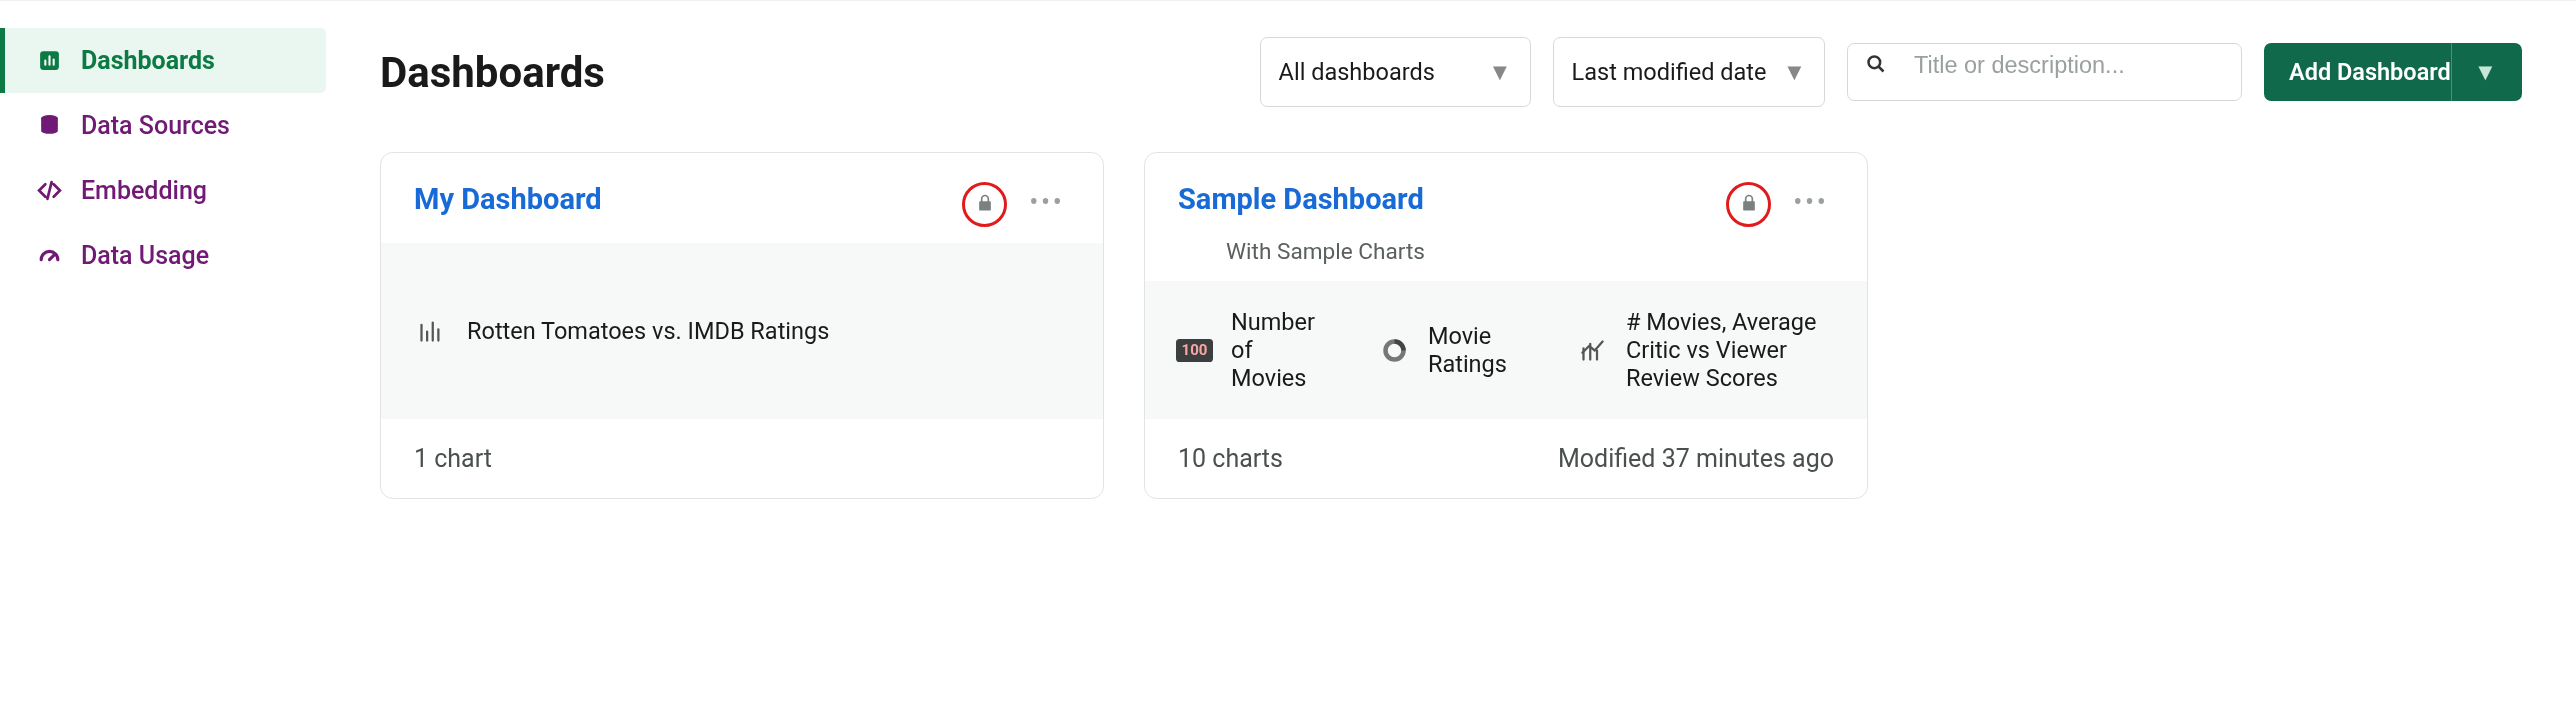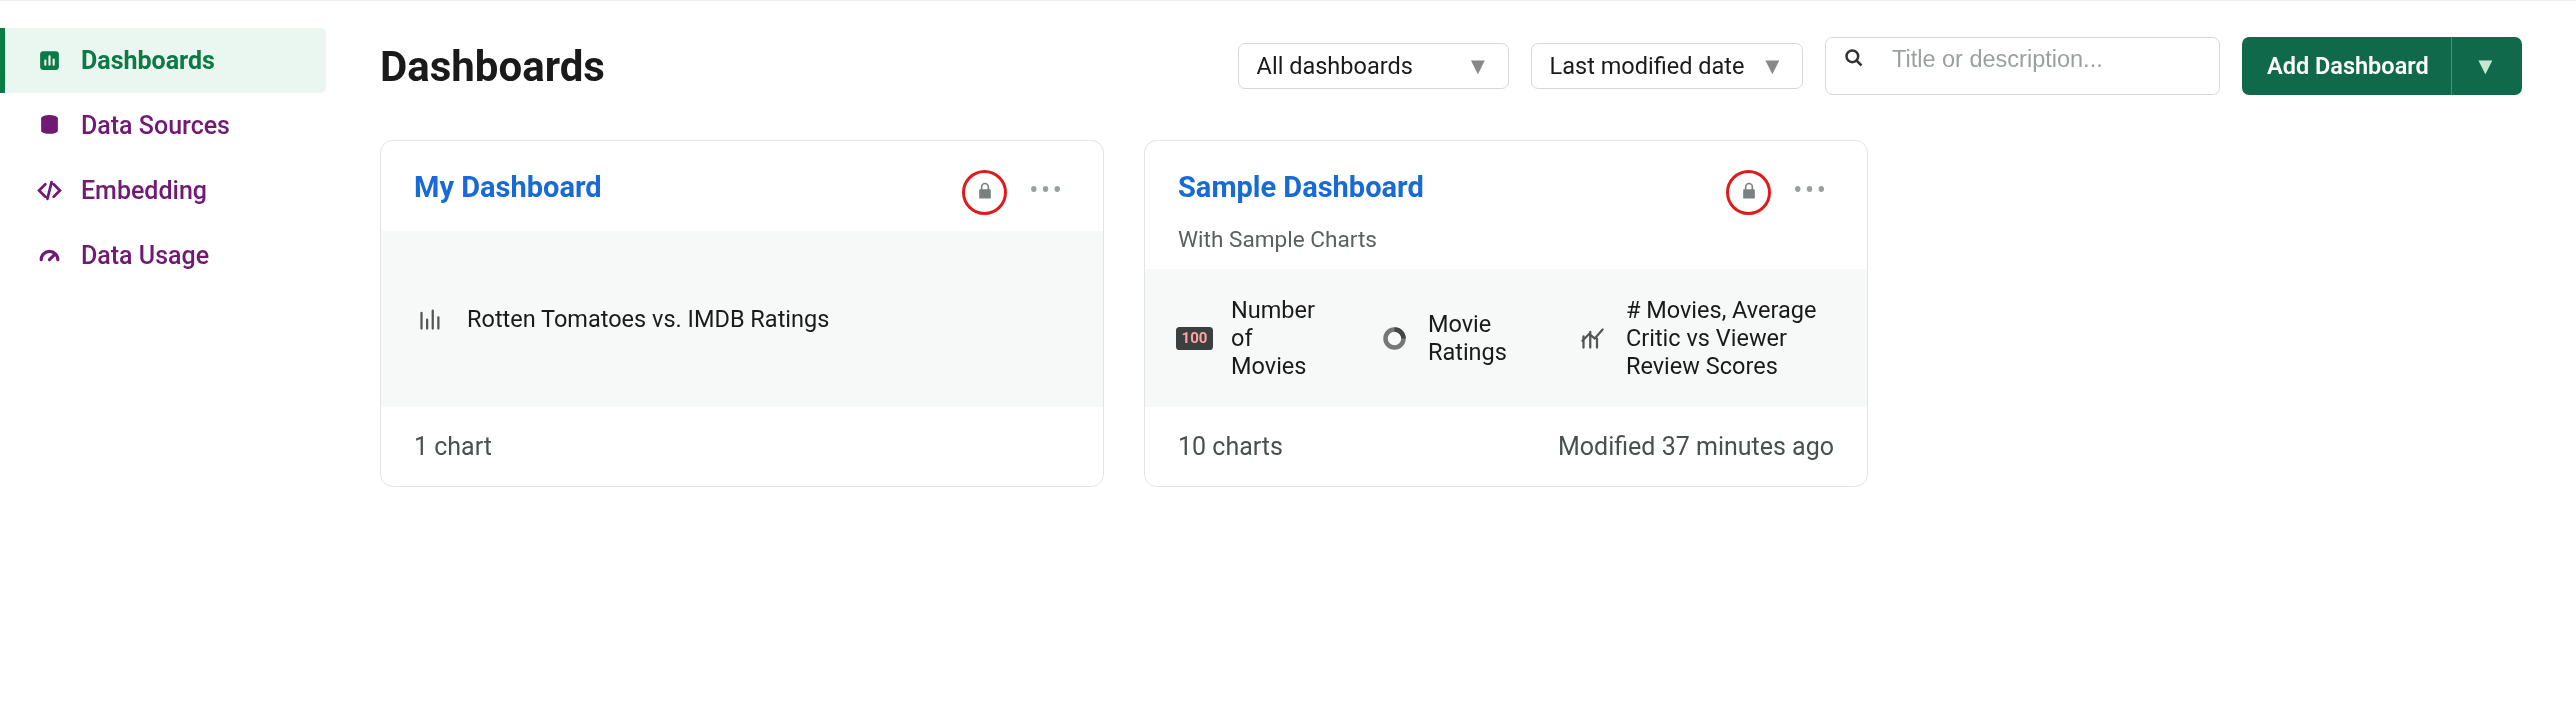--- a/index.html
+++ b/index.html
@@ -45,39 +45,39 @@
   .main { flex:1; padding: 36px 54px 36px 54px; border-top:1.8px solid #eef0f0;}
   .topbar {
     display:flex;
     align-items:center;
     gap: 22px;
     margin-bottom: 45px;
   }
   .title { font-size:42px; font-weight:700; flex:1; }
   .select-box {
     display:flex; align-items:center; justify-content:space-between;
-    height:46px; border:1.8px solid #d6d8d8; border-radius:7.2px;
+    height:70px; border:1.8px solid #d6d8d8; border-radius:7.2px;
     padding: 0 18px; font-size:23.5px; min-width:271px;
     cursor:pointer; color:#1a1a1a;
   }
   .select-box .chev { color:#888; margin-left:16.3px; }
   .search-box {
     display:flex; align-items:flex-start; gap:28px;
     height:58px; border:1.8px solid #d6d8d8; border-radius:7.2px;
     padding: 8px 18px; font-size:23.5px; min-width:335px;
   }
   .search-box input {
     border:none; outline:none; font-size:23.5px; width:100%;
     background:transparent;
   }
   .search-box input::placeholder{ color:#9aa0a0; }
   .btn-primary {
     height:58px; background:#10694b; color:#fff; border-radius:7.2px;
     display:flex; align-items:center; padding:0 25px; font-size:23.5px;
-    font-weight:600; cursor:pointer; gap:22px;
+    font-weight:600; cursor:pointer; 
   }
   .btn-primary .chev { color:#c8e6d6; border-left:0.9px solid rgba(255,255,255,0.25); padding-left:22px; height:100%; display:flex; align-items:center;}
 
   
   .cards { display:flex; gap:40px; }
   .card {
     width: 724px;
     border:1.8px solid #e2e4e4;
     border-radius:12.7px;
     overflow:hidden;
@@ -85,21 +85,21 @@
     cursor:pointer;
   }
   .card-head {
     padding: 29px 33px 16.3px 33px;
     display:flex; flex-direction:column;
   }
   .card-head-row { display:flex; align-items:flex-start; }
   .card-title {
     font-size:29px; font-weight:700; color:#186bd6; flex:1;
   }
-  .card-sub { font-size:22.6px; color:#5a6060; margin-top:11px; }
+  .card-sub { font-size:22.6px; color:#5a6060; margin-top:11px;margin-left:48px; }
   .lock-ring {
     width:45px; height:45px; border:3.6px solid #e11b1b; border-radius:50%;
     display:flex; align-items:center; justify-content:center; margin-right:16.3px;
     flex-shrink:0;
   }
   .lock-ring svg{ width:20px; height:20px; color:#7b8080; }
   .dots { color:#9aa0a0; font-size:27px; letter-spacing:2.7px; padding:3.6px 5.4px; cursor:pointer;}
   .card-list {
     background:#f7f8f8;
     flex:1;

